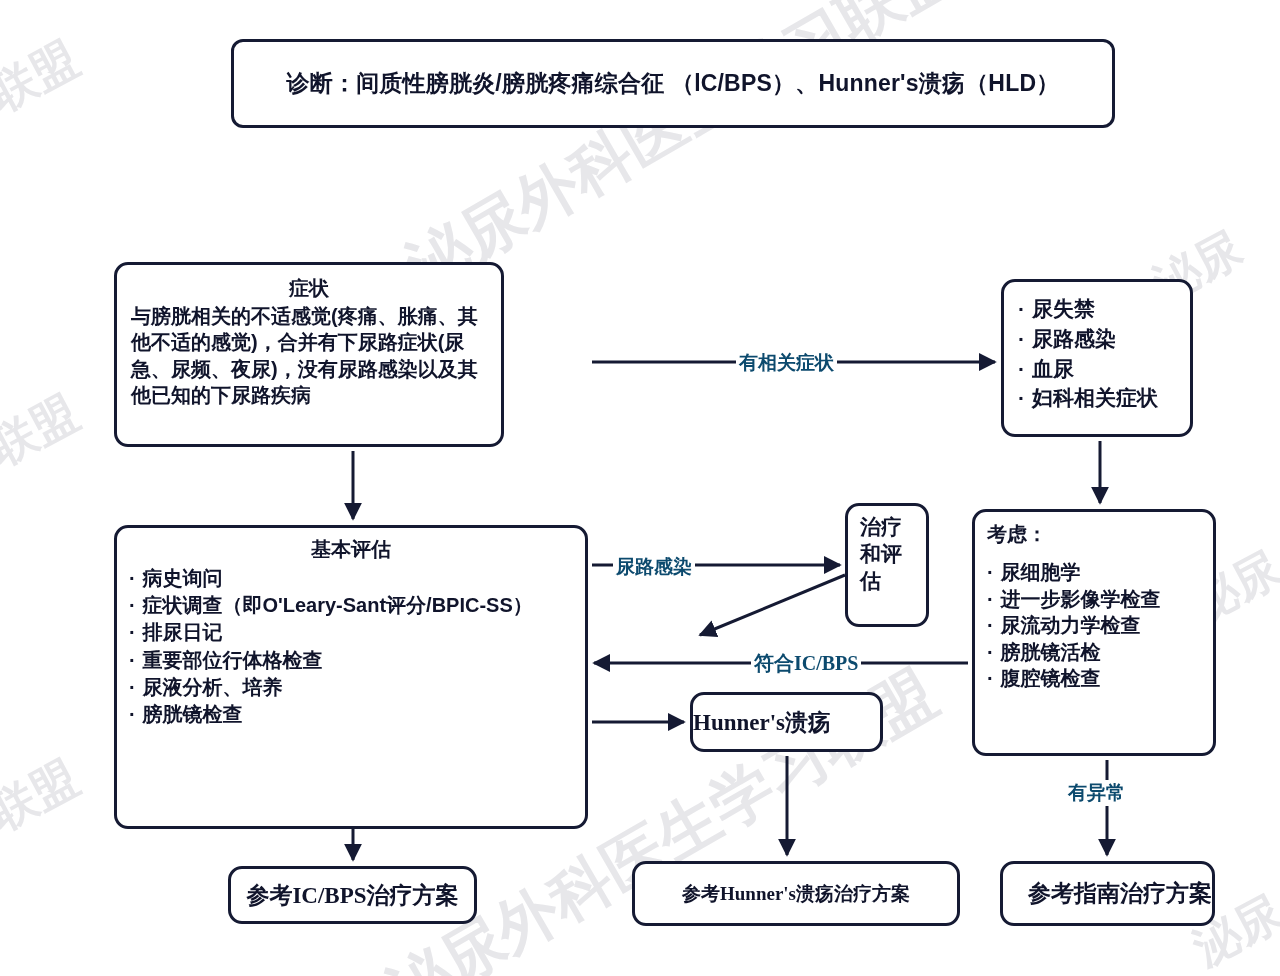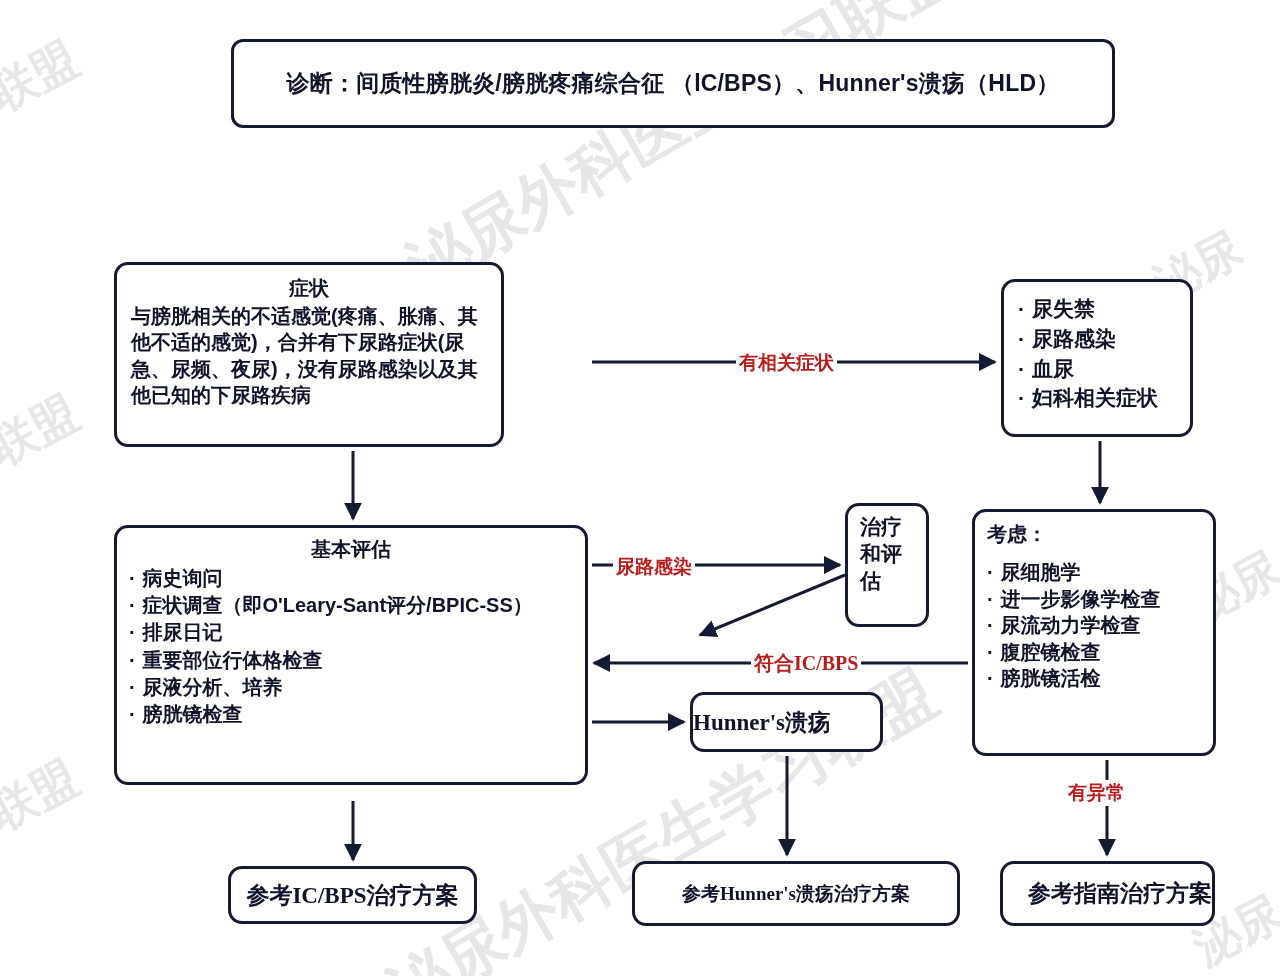--- a/index.html
+++ b/index.html
@@ -83,21 +83,21 @@
   #box-symptoms .box-title { font-size: 20px; margin-bottom: 1px; }
   #box-symptoms .box-para  { font-size: 20px; line-height: 1.32; }
 
   #box-related {
     left: 1001px; top: 279px; width: 192px; height: 158px;
     padding: 12px 0 0 14px;
   }
   #box-related .list li { font-size: 21px; line-height: 1.42; }
 
   #box-basic {
-    left: 114px; top: 525px; width: 474px; height: 260px;
+    left: 114px; top: 525px; width: 474px; height: 304px;
     padding: 8px 12px 0 12px;
   }
   #box-basic .box-title { font-size: 20px; margin-bottom: 2px; }
   #box-basic .list li { font-size: 20px; line-height: 1.36; white-space: normal; }
 
   #box-treat-eval {
     left: 845px; top: 503px; width: 84px; height: 124px;
     padding: 8px 0 0 12px;
   }
   #box-treat-eval .box-para { font-size: 21px; line-height: 1.28; }
@@ -137,21 +137,21 @@
   #edges {
     position: absolute;
     left: 0; top: 0;
     width: 1280px; height: 976px;
     z-index: 1;
     pointer-events: none;
   }
   .edge-label {
     position: absolute;
     background: #ffffff;
-    color: #b91c1c;
+    color: #0c4a6e;
     font-weight: 700;
     font-size: 19px;
     padding: 0 3px;
     white-space: nowrap;
     z-index: 3;
   }
   .edge-label.serif { font-size: 20px; }
 </style>
 </head>
 <body>
@@ -237,22 +237,22 @@
     <span class="box-para">和评</span>
     <span class="box-para">估</span>
   </div>
 
   <div class="box" id="box-consider">
     <span class="box-title">考虑：</span>
     <ul class="list">
       <li>尿细胞学</li>
       <li>进一步影像学检查</li>
       <li>尿流动力学检查</li>
+      <li>膀胱镜活检</li>
       <li>腹腔镜检查</li>
-      <li>膀胱镜活检</li>
     </ul>
   </div>
 
   <div class="box" id="box-hunner">
     <span class="box-title serif">Hunner's溃疡</span>
   </div>
 
   <div class="box" id="box-out-icbps">
     <span class="box-title serif">参考IC/BPS治疗方案</span>
   </div>

